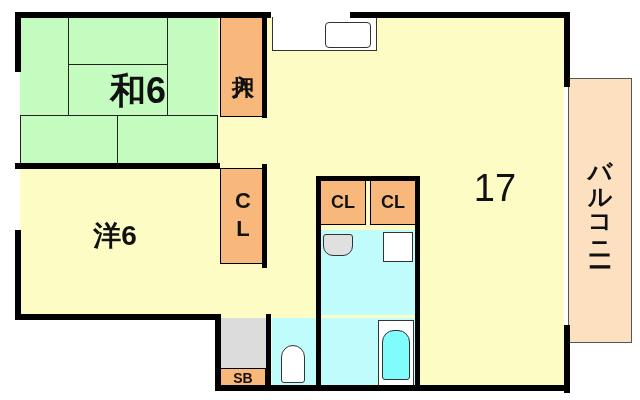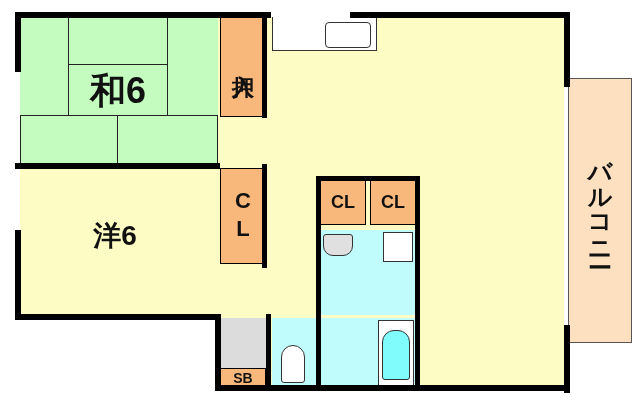--- a/index.html
+++ b/index.html
@@ -72,16 +72,17 @@
 <div class="wall" style="left:564px;top:325px;width:6px;height:68px;"></div>
 <div class="wall" style="left:215px;top:385px;width:355px;height:6px;"></div>
 <div class="wall" style="left:215px;top:314px;width:6px;height:77px;"></div>
 <div class="wall" style="left:316px;top:176px;width:5px;height:212px;"></div>
 <div class="wall" style="left:316px;top:176px;width:104px;height:5px;"></div>
 <div class="wall" style="left:415px;top:176px;width:5px;height:212px;"></div>
 <div class="wall" style="left:266px;top:314px;width:5px;height:74px;"></div>
 <div class="wall" style="left:262px;top:164px;width:5px;height:104px;"></div>
 <div class="wall" style="left:262px;top:14px;width:5px;height:104px;"></div>
 
-<div class="label" style="left:68px;top:73px;width:100px;font-size:36px;">和6</div>
+<div class="label" style="left:68px;top:73px;width:100px;font-size:36px;padding-left:20px;">和6</div>
 <div class="label" style="left:60px;top:222px;width:110px;font-size:28px;">洋6</div>
 <div class="label" style="left:430px;top:165px;width:130px;font-size:38px;font-weight:normal;">
+  <div style="margin-top:4px;">17</div>
 </div>
 
 </body></html>

